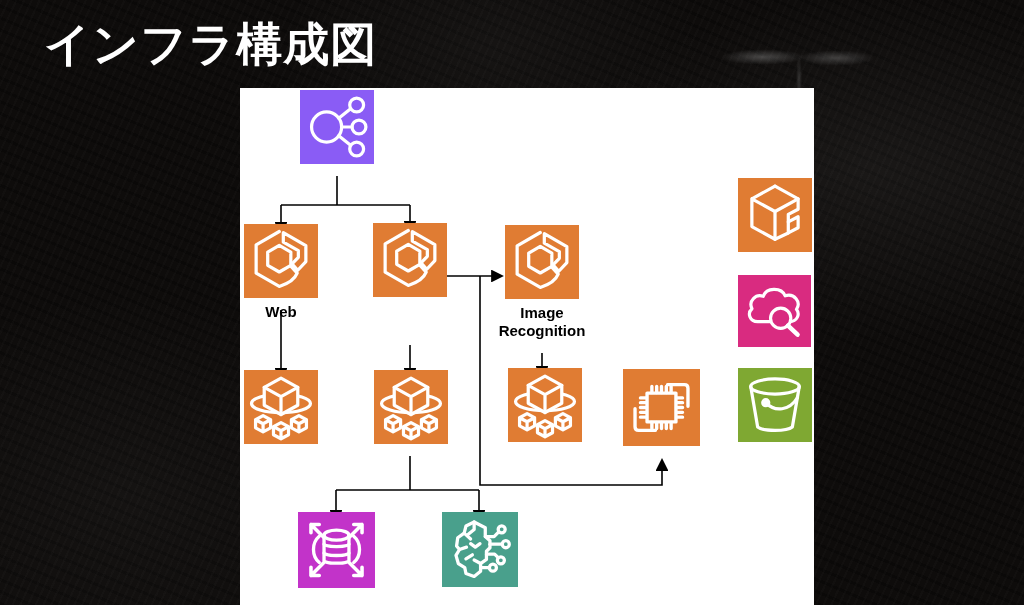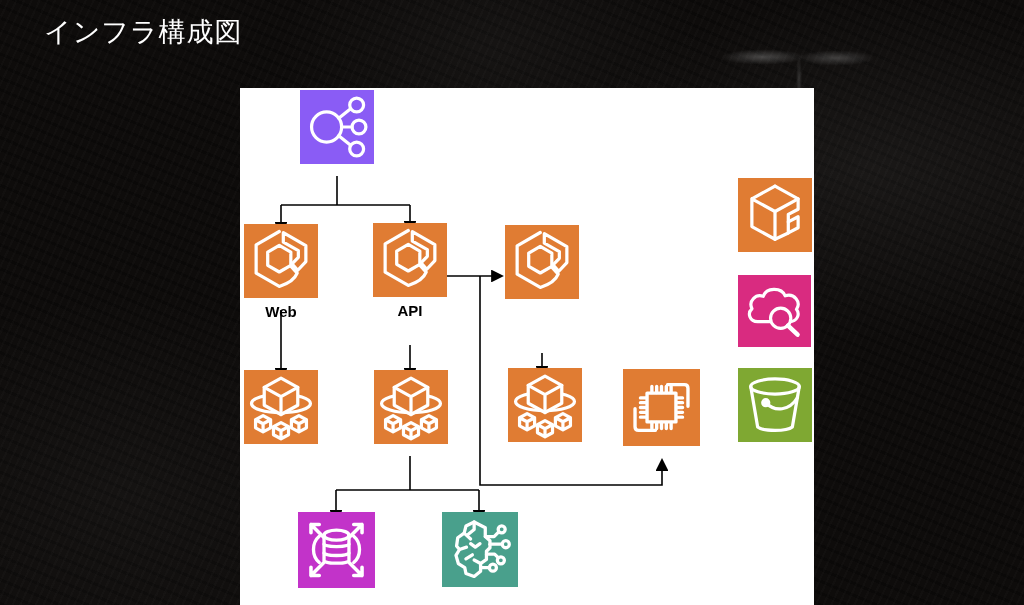--- a/index.html
+++ b/index.html
@@ -15,21 +15,21 @@
       radial-gradient(500px 280px at 85% 28%, rgba(255,255,255,.05), transparent 62%),
       radial-gradient(420px 320px at 12% 82%, rgba(255,255,255,.03), transparent 65%),
       radial-gradient(360px 220px at 48% 8%, rgba(255,255,255,.035), transparent 60%),
       repeating-linear-gradient(115deg, rgba(255,255,255,.014) 0 2px, transparent 2px 7px),
       repeating-linear-gradient(23deg, rgba(0,0,0,.25) 0 3px, transparent 3px 11px);
     font-family:"Liberation Sans","DejaVu Sans",sans-serif;
   }
   .slide-title{
     position:absolute;left:44px;top:14px;
     font-family:"Liberation Serif","DejaVu Serif",serif;
-    font-size:27px;font-weight:400;letter-spacing:1px;
+    font-size:46px;font-weight:700;letter-spacing:1px;
     color:#ffffff;
   }
   .panel{
     position:absolute;left:240px;top:88px;width:574px;height:525px;
     background:#ffffff;
   }
   .edges-svg{position:absolute;left:0;top:0;width:100%;height:100%;}
   .node{position:absolute;}
   .node svg{display:block;width:100%;height:100%;}
   .node-label{
@@ -81,28 +81,29 @@
       </svg>
     </div>
     <div class="node-label" style="color: rgb(0, 0, 0); left: -29px; top: 215px;">Web</div>
     <div class="node" style="left: 133px; top: 135px; width: 74px; height: 74px; background: rgb(224, 124, 51);">
       <svg viewBox="0 0 64 64" fill="none" stroke="#ffffff" stroke-width="2.8" stroke-linejoin="round" stroke-linecap="round">
     <path d="M30.5 6.5 L10.5 18 V42.5 L30.5 54 C38.5 51.5 44 47.5 46 42.5 L40.5 36.5"></path>
     <path d="M30.5 18.5 L20.5 24.25 V35.75 L30.5 41.5 L40.5 35.75 V24.25 Z"></path>
     <path d="M34 7.5 L53.5 18.75 V32.5 L46.5 40 L41.5 34.5 L47 28.8 V23 L34 15.75 Z"></path>
       </svg>
     </div>
-    <div class="node-label" style="color: rgb(0, 0, 0); left: 100px; top: 214px;">API</div>
     <div class="node" style="left: 265px; top: 137px; width: 74px; height: 74px; background: rgb(224, 124, 51);">
       <svg viewBox="0 0 64 64" fill="none" stroke="#ffffff" stroke-width="2.8" stroke-linejoin="round" stroke-linecap="round">
     <path d="M30.5 6.5 L10.5 18 V42.5 L30.5 54 C38.5 51.5 44 47.5 46 42.5 L40.5 36.5"></path>
     <path d="M30.5 18.5 L20.5 24.25 V35.75 L30.5 41.5 L40.5 35.75 V24.25 Z"></path>
     <path d="M34 7.5 L53.5 18.75 V32.5 L46.5 40 L41.5 34.5 L47 28.8 V23 L34 15.75 Z"></path>
       </svg>
     </div>
+    <div class="node-label" style="color: rgb(0, 0, 0); left: 232px; top: 216px;">Image
+Recognition</div>
     <div class="node" style="left: 4px; top: 282px; width: 74px; height: 74px; background: rgb(224, 124, 51);">
       <svg viewBox="0 0 64 64" fill="none" stroke="#ffffff" stroke-width="2.8" stroke-linejoin="round" stroke-linecap="round">
     <ellipse cx="32" cy="29" rx="25.5" ry="8"></ellipse>
     <path d="M32 7 L46.5 15 V30.5 L32 38.5 L17.5 30.5 V15 Z" fill="#e07c33"></path>
     <path d="M17.5 15 L32 23 L46.5 15 M32 23 V38.5"></path>
     <path d="M16.5 39.5 L23 43 V50 L16.5 53.5 L10 50 V43 Z M10 43 L16.5 46.5 L23 43 M16.5 46.5 V53.5"></path>
     <path d="M32 45.5 L38.5 49 V56 L32 59.5 L25.5 56 V49 Z M25.5 49 L32 52.5 L38.5 49 M32 52.5 V59.5"></path>
     <path d="M47.5 39.5 L54 43 V50 L47.5 53.5 L41 50 V43 Z M41 43 L47.5 46.5 L54 43 M47.5 46.5 V53.5"></path>
       </svg>
     </div>

